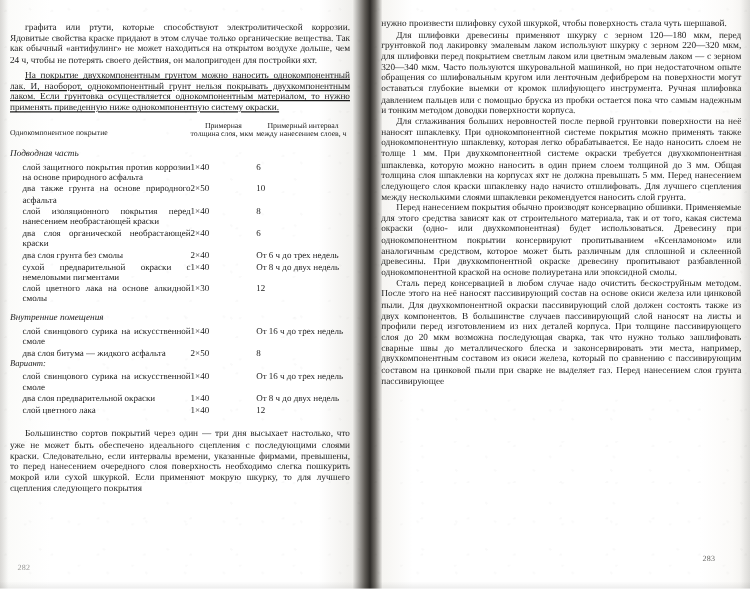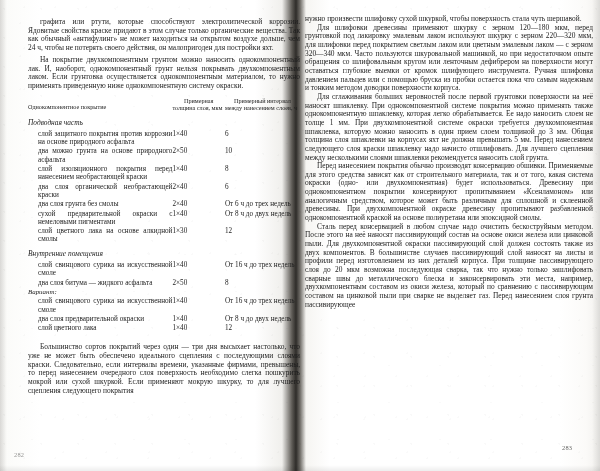--- a/index.html
+++ b/index.html
@@ -31,21 +31,21 @@
   }
 
   .col{
     position:absolute;top:0;
     font-size:7.4px;line-height:8.65px;
     text-align:justify;
     -moz-text-align-last:left;
     text-align-last:left;
     hyphens:manual;
   }
-  #col-left{left:28px;width:272px;}
+  #col-left{left:8px;width:272px;}
   #col-right{left:288px;width:288px;margin-left:17px;}
 
   p{margin:0;}
   p.ind{text-indent:12px;}
 
   
   table.coat{
     width:272px;border-collapse:collapse;margin:0;
     font-size:7.2px;line-height:8.3px;
   }
@@ -83,42 +83,42 @@
 <body>
 
 <div id="page">
 
   <div id="grain"></div>
 
   <div class="col blur" id="col-left">
 
     <p class="ind" style="margin-top:18px;">графита или ртути, которые способствуют электролитической коррозии. Ядовитые свойства краске придают в этом случае только органические вещества. Так как обычный «антифулинг» не может находиться на открытом воздухе дольше, чем 24 ч, чтобы не потерять своего действия, он малопригоден для постройки яхт.</p>
 
-    <p class="ind" style="margin-top:3.5px;">На покрытие двухкомпонентным грунтом можно наносить однокомпонентный лак. И, наоборот, однокомпонентный грунт нельзя покрывать двухкомпонентным лаком. Если грунтовка осуществляется однокомпонентным материалом, то нужно применять приведенную ниже однокомпонентную систему окраски.</p>
+    <p class="ind" style="margin-top:3.5px;text-decoration:underline;">На покрытие двухкомпонентным грунтом можно наносить однокомпонентный лак. И, наоборот, однокомпонентный грунт нельзя покрывать двухкомпонентным лаком. Если грунтовка осуществляется однокомпонентным материалом, то нужно применять приведенную ниже однокомпонентную систему окраски.</p>
 
     <table class="coat" style="margin-top:7px;">
       <thead>
         <tr>
           <th class="h-name">Однокомпонентное покрытие</th>
           <th class="h-thick">Примерная толщина слоя, мкм</th>
           <th class="h-int">Примерный интервал между нанесением слоев, ч</th>
         </tr>
       </thead>
       <tbody>
 
         <tr class="sec">
           <td class="section" colspan="3">Подводная часть</td>
         </tr>
         <tr>
           <td class="c-name">слой защитного покрытия против коррозии на основе природного асфальта</td>
           <td class="c-thick">1×40</td>
           <td class="c-int">6</td>
         </tr>
         <tr>
-          <td class="c-name">два можно грунта на основе природного асфальта</td>
+          <td class="c-name">два также грунта на основе природного асфальта</td>
           <td class="c-thick">2×50</td>
           <td class="c-int">10</td>
         </tr>
         <tr>
           <td class="c-name">слой изоляционного покрытия перед нанесением необрастающей краски</td>
           <td class="c-thick">1×40</td>
           <td class="c-int">8</td>
         </tr>
         <tr>
           <td class="c-name">два слоя органической необрастающей краски</td>

